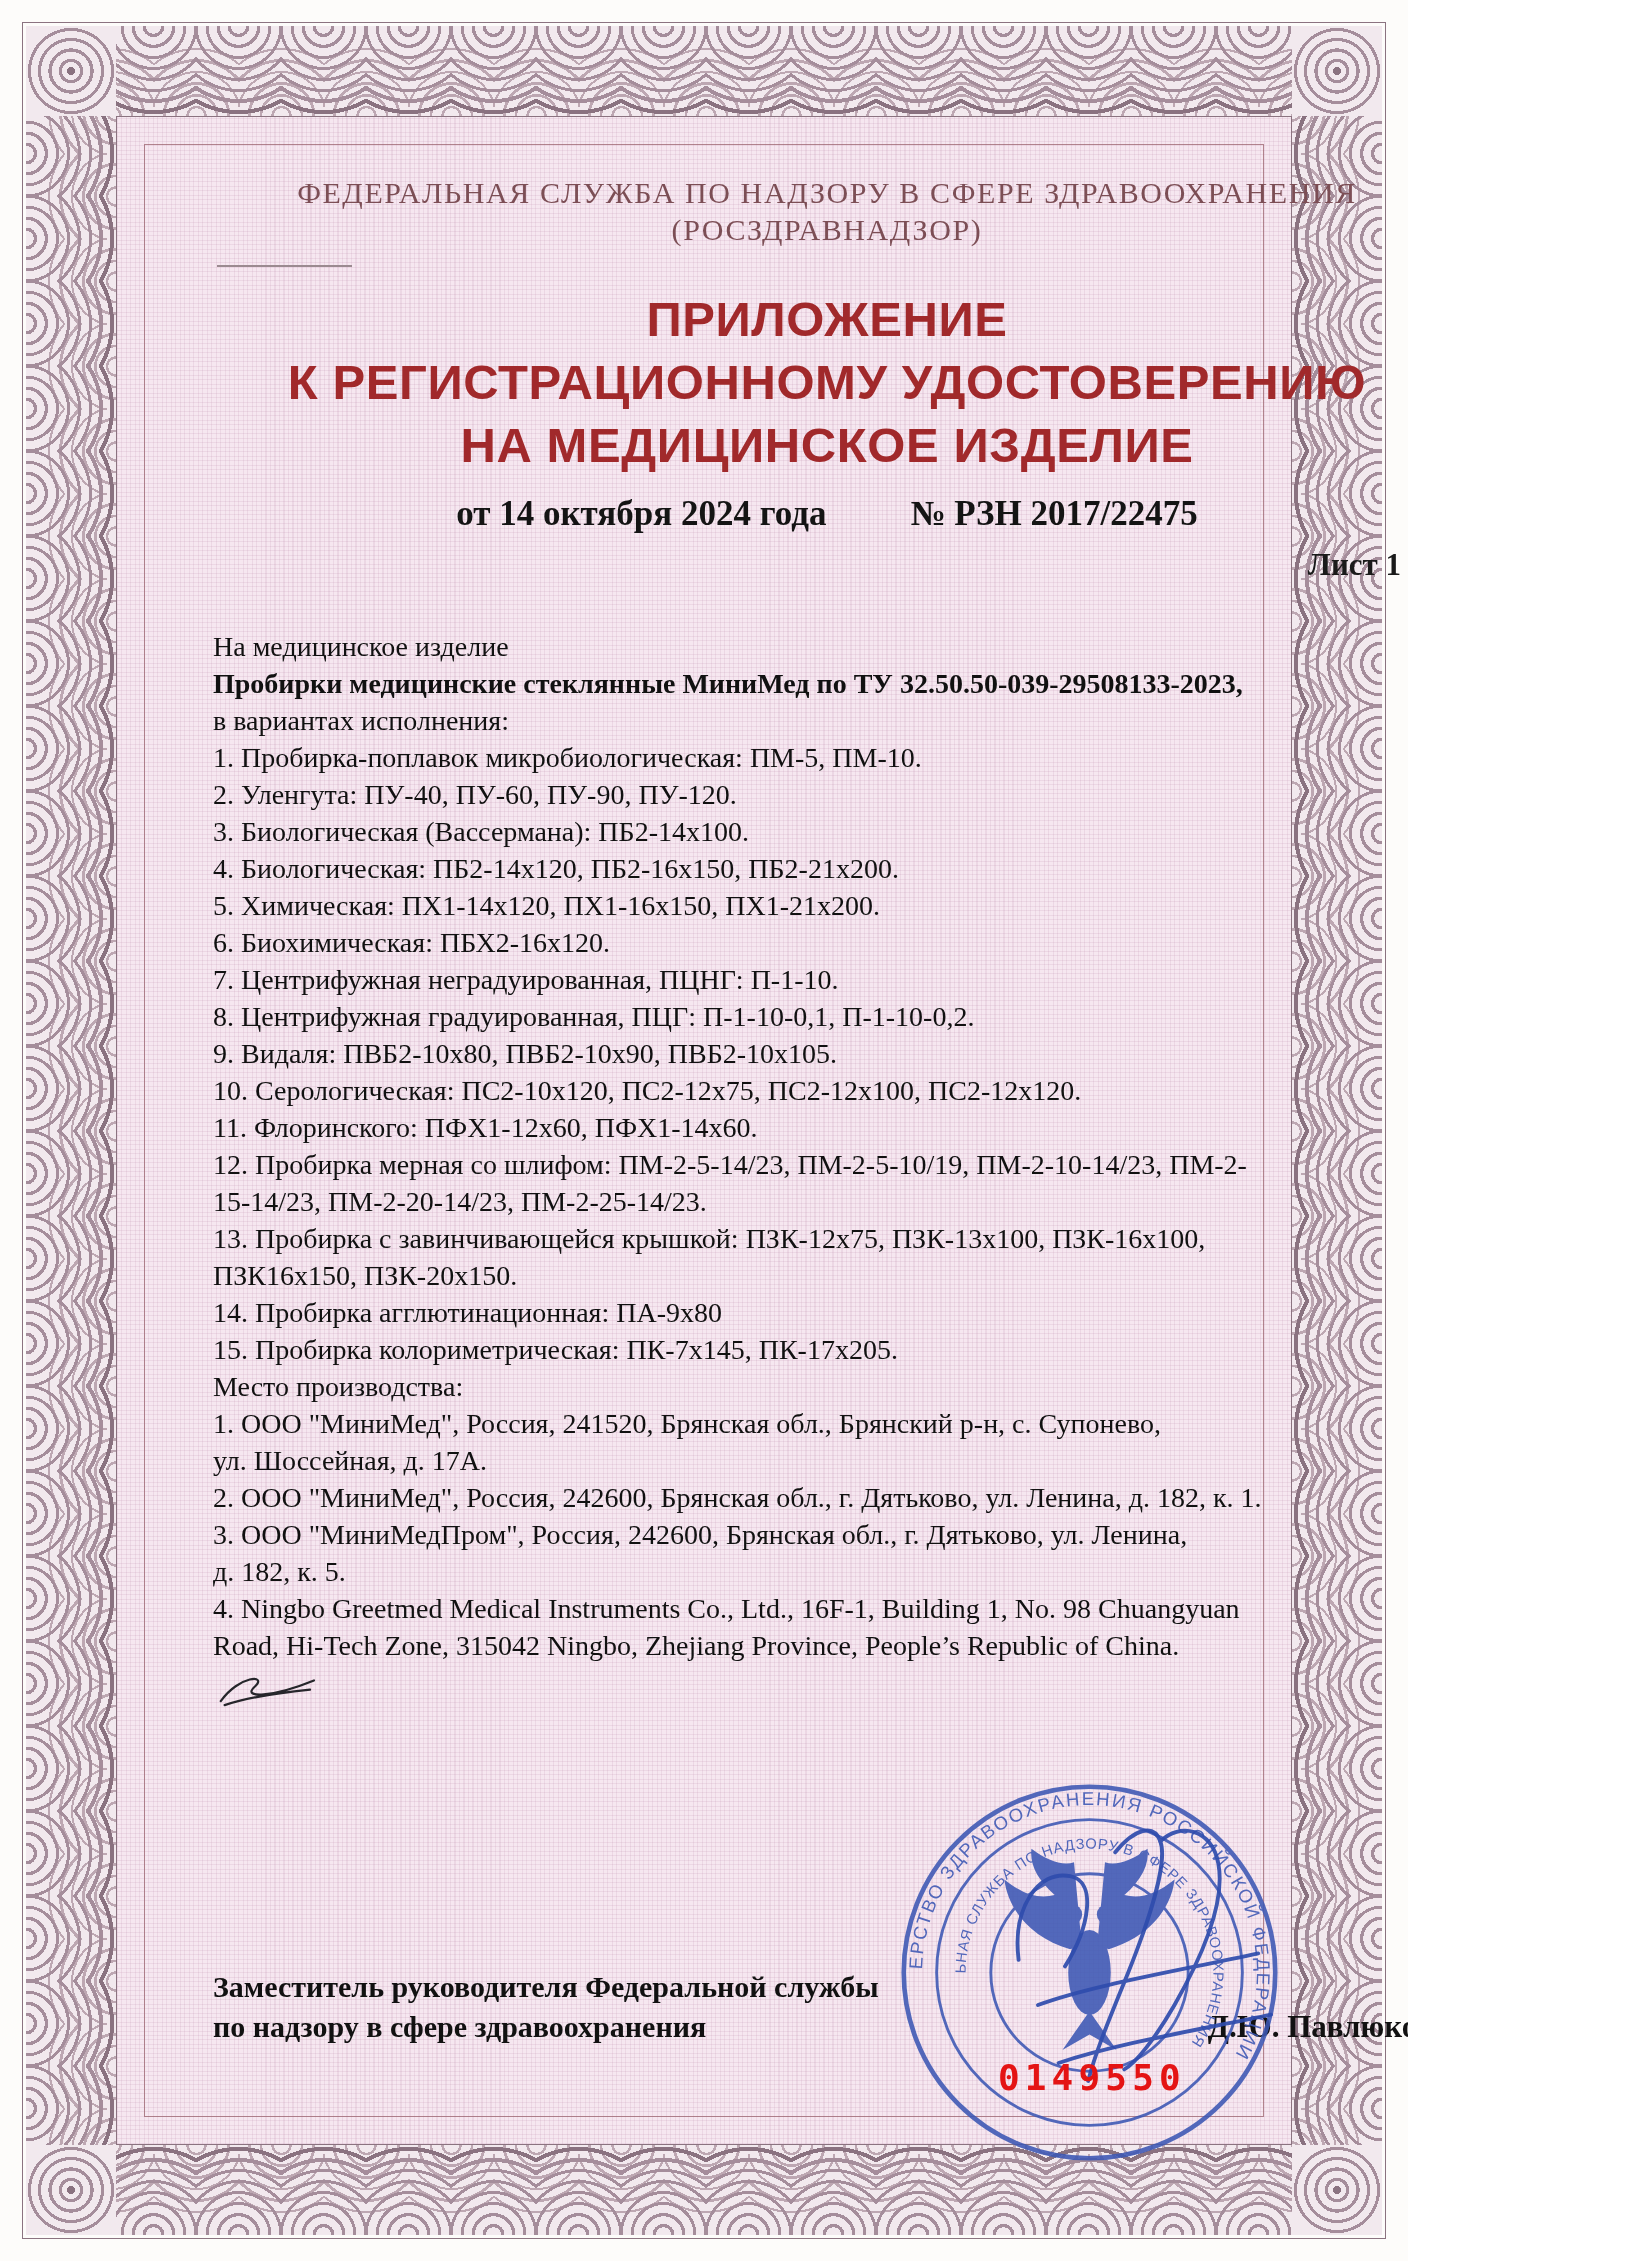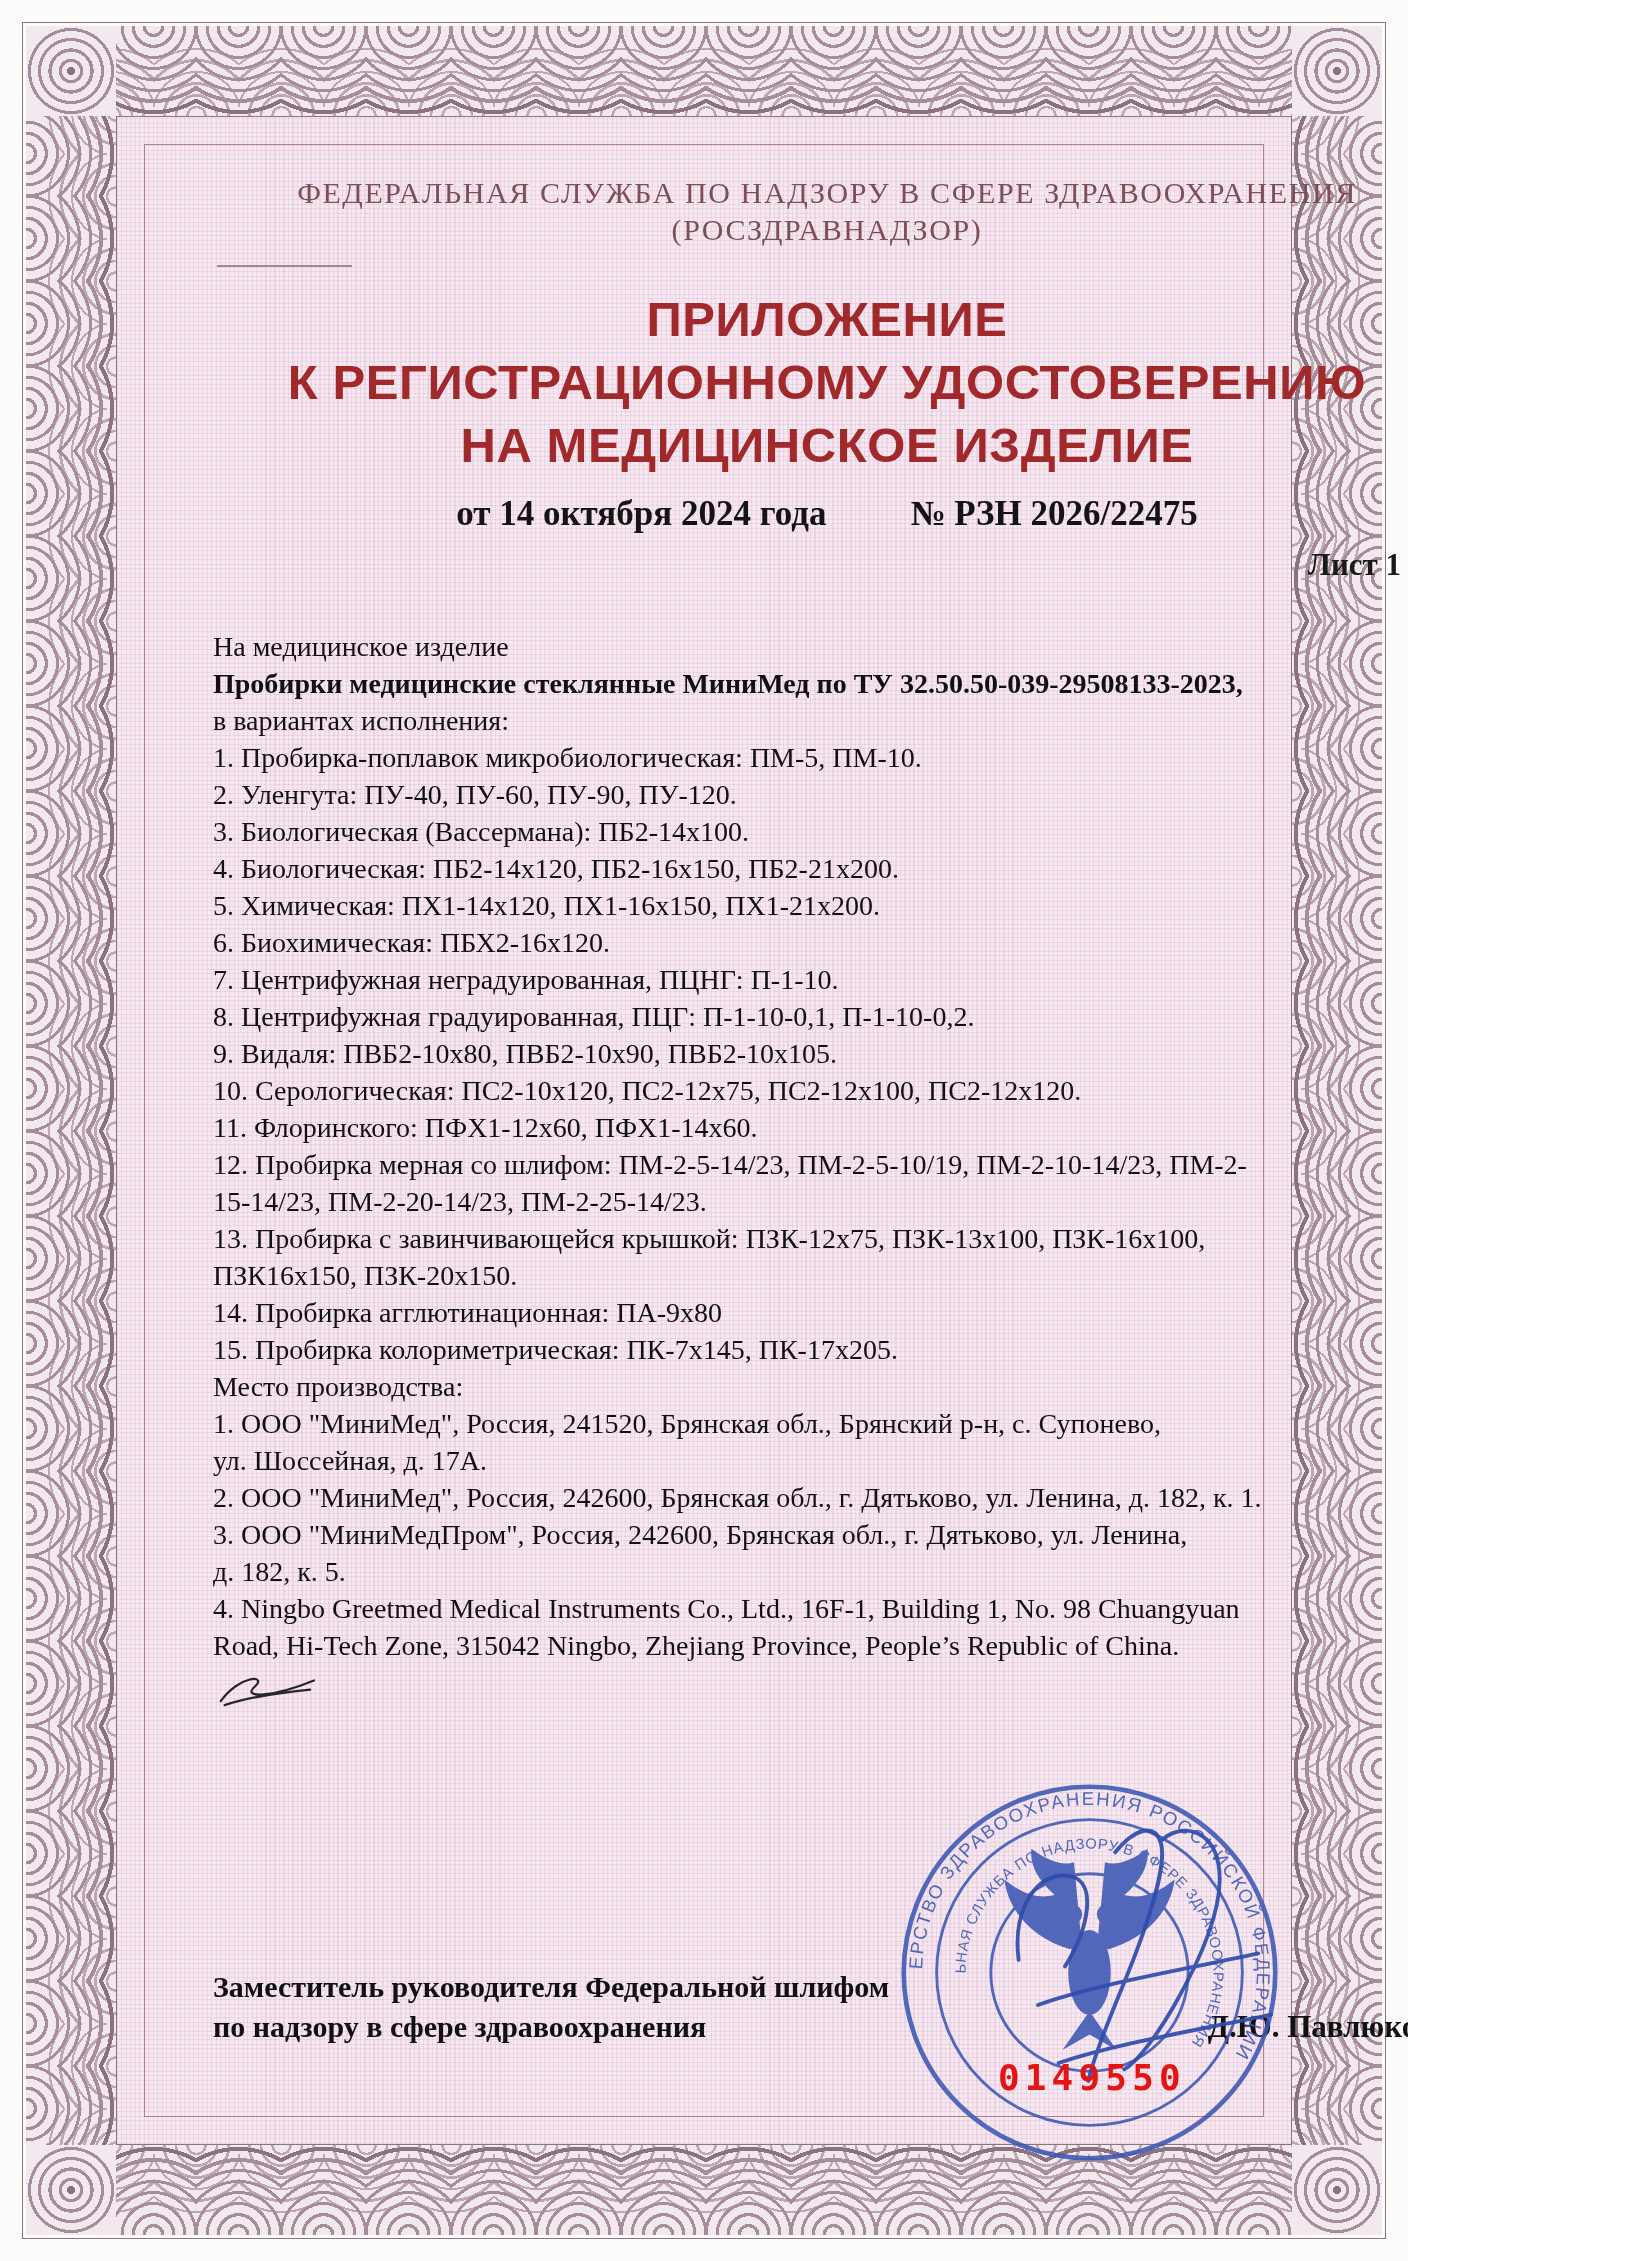--- a/index.html
+++ b/index.html
@@ -98,21 +98,21 @@
     <div class="org-dash"></div>
 
     <div class="doc-title">
       <div>ПРИЛОЖЕНИЕ</div>
       <div>К РЕГИСТРАЦИОННОМУ УДОСТОВЕРЕНИЮ</div>
       <div>НА МЕДИЦИНСКОЕ ИЗДЕЛИЕ</div>
     </div>
 
     <div class="date-row">
       <span>от  14 октября 2024 года</span>
-      <span>№  РЗН 2026/22475</span>
+      <span>№  РЗН 2017/22475</span>
     </div>
 
     <div class="sheet-row">Лист  1</div>
 
     <div class="body-block">
         <div class="body-line">На медицинское изделие</div>
         <div class="body-line bold">Пробирки медицинские стеклянные МиниМед по ТУ 32.50.50-039-29508133-2023,</div>
         <div class="body-line">в вариантах исполнения:</div>
         <div class="body-line">1. Пробирка-поплавок микробиологическая: ПМ-5, ПМ-10.</div>
         <div class="body-line">2. Уленгута: ПУ-40, ПУ-60, ПУ-90, ПУ-120.</div>
@@ -143,21 +143,21 @@
 
     <div class="pen-mark">
       <svg width="110" height="43" viewBox="0 0 170 66">
         <path d="M12 48 C40 8 86 6 64 26 C44 44 92 42 156 16 M18 54 C60 40 110 34 150 30" fill="none" stroke="#26262b" stroke-width="3.4" stroke-linecap="round"></path>
       </svg>
     </div>
   </div>
 
   <div class="footer">
     <div class="footer-left">
-      <div>Заместитель руководителя Федеральной шлифом</div>
+      <div>Заместитель руководителя Федеральной службы</div>
       <div>по надзору в сфере здравоохранения</div>
     </div>
     <div class="signer-name">Д.Ю. Павлюков</div>
   </div>
 
   <div class="serial">0149550</div>
 
   <div class="stamp">
     <svg width="387" height="387" viewBox="0 0 200 200">
       <defs>

